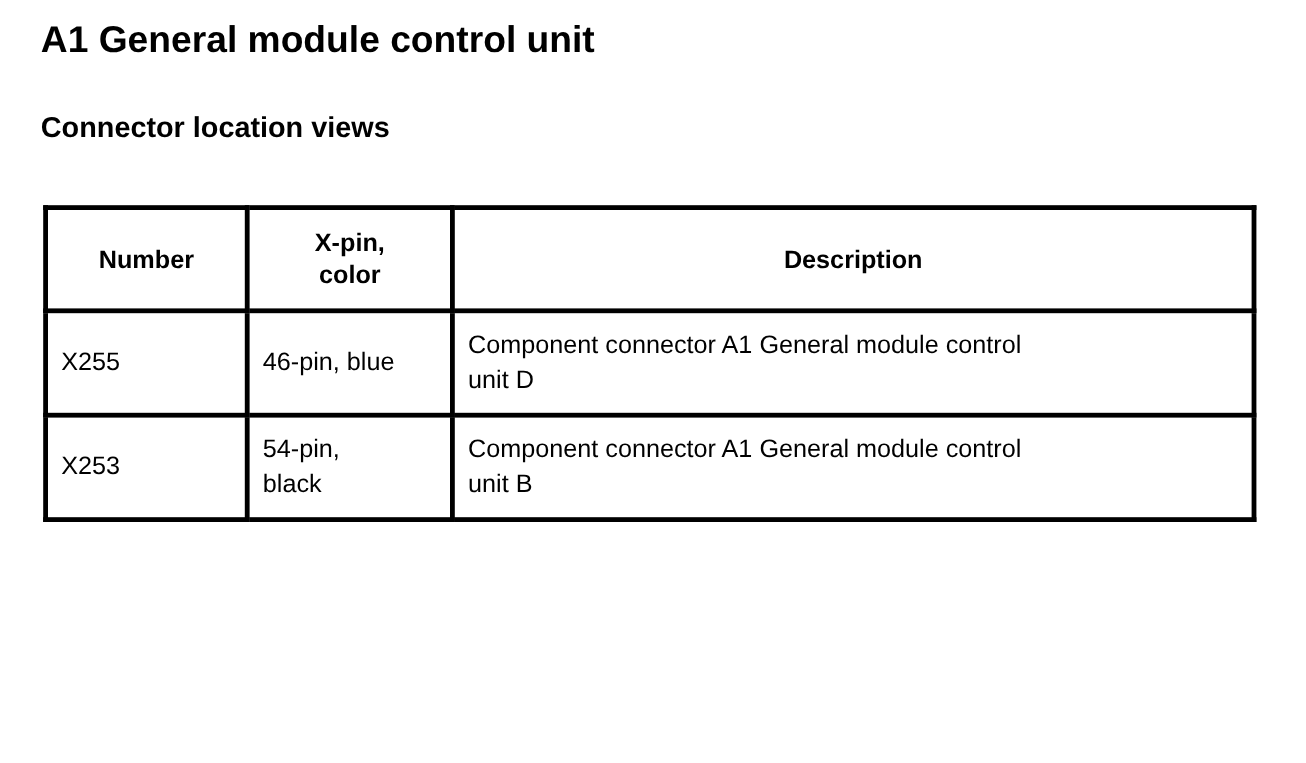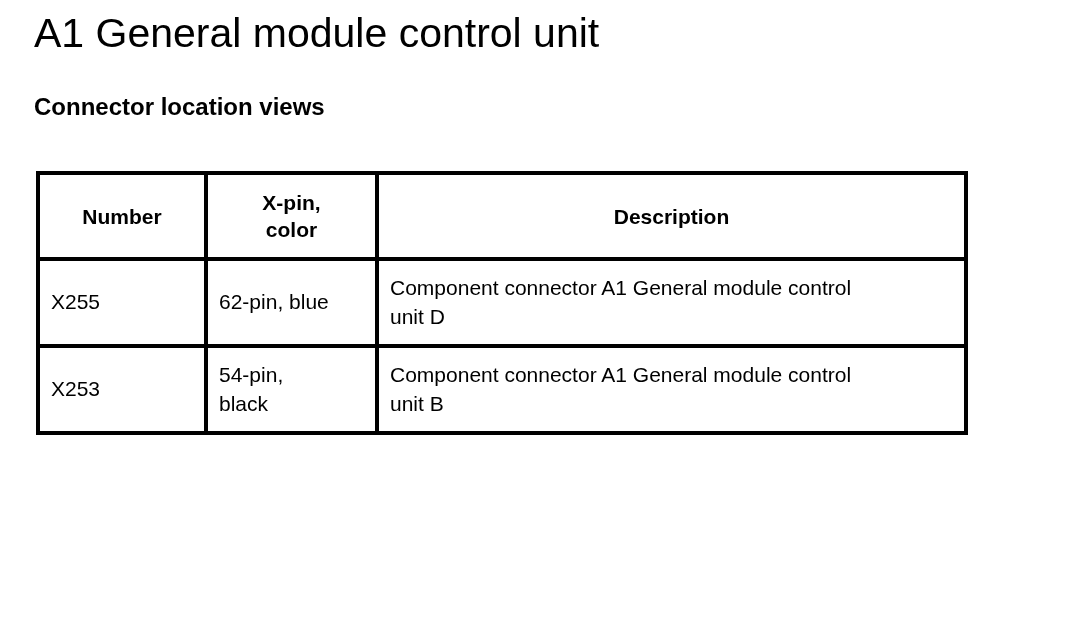--- a/index.html
+++ b/index.html
@@ -9,36 +9,36 @@
     background: #ffffff;
     color: #000000;
     font-family: "Liberation Sans", sans-serif;
     overflow: hidden;
   }
   .doc {
     padding-top: 14px;
     padding-left: 34px;
   }
   .doc-title {
-    font-size: 41px;
-    font-weight: normal;
+    font-size: 31px;
+    font-weight: bold;
     line-height: 38px;
     white-space: nowrap;
   }
   .doc-subtitle {
     font-size: 24px;
     font-weight: bold;
     line-height: 30px;
     margin-top: 40px;
     white-space: nowrap;
   }
   table.connector-table {
     border-collapse: collapse;
     table-layout: fixed;
-    width: 932px;
+    width: 1011px;
     margin-top: 49px;
     margin-left: 2px;
   }
   .connector-table th,
   .connector-table td {
     border: 4px solid #000000;
     font-size: 21px;
     vertical-align: middle;
     white-space: pre-line;
     background: #ffffff;
@@ -79,21 +79,21 @@
       <tr>
         <th>Number</th>
         <th>X-pin,
 color</th>
         <th>Description</th>
       </tr>
     </thead>
     <tbody>
       <tr>
         <td>X255</td>
-        <td>62-pin, blue</td>
+        <td>46-pin, blue</td>
         <td>Component connector A1 General module control
 unit D</td>
       </tr>
       <tr>
         <td>X253</td>
         <td>54-pin,
 black</td>
         <td>Component connector A1 General module control
 unit B</td>
       </tr>

